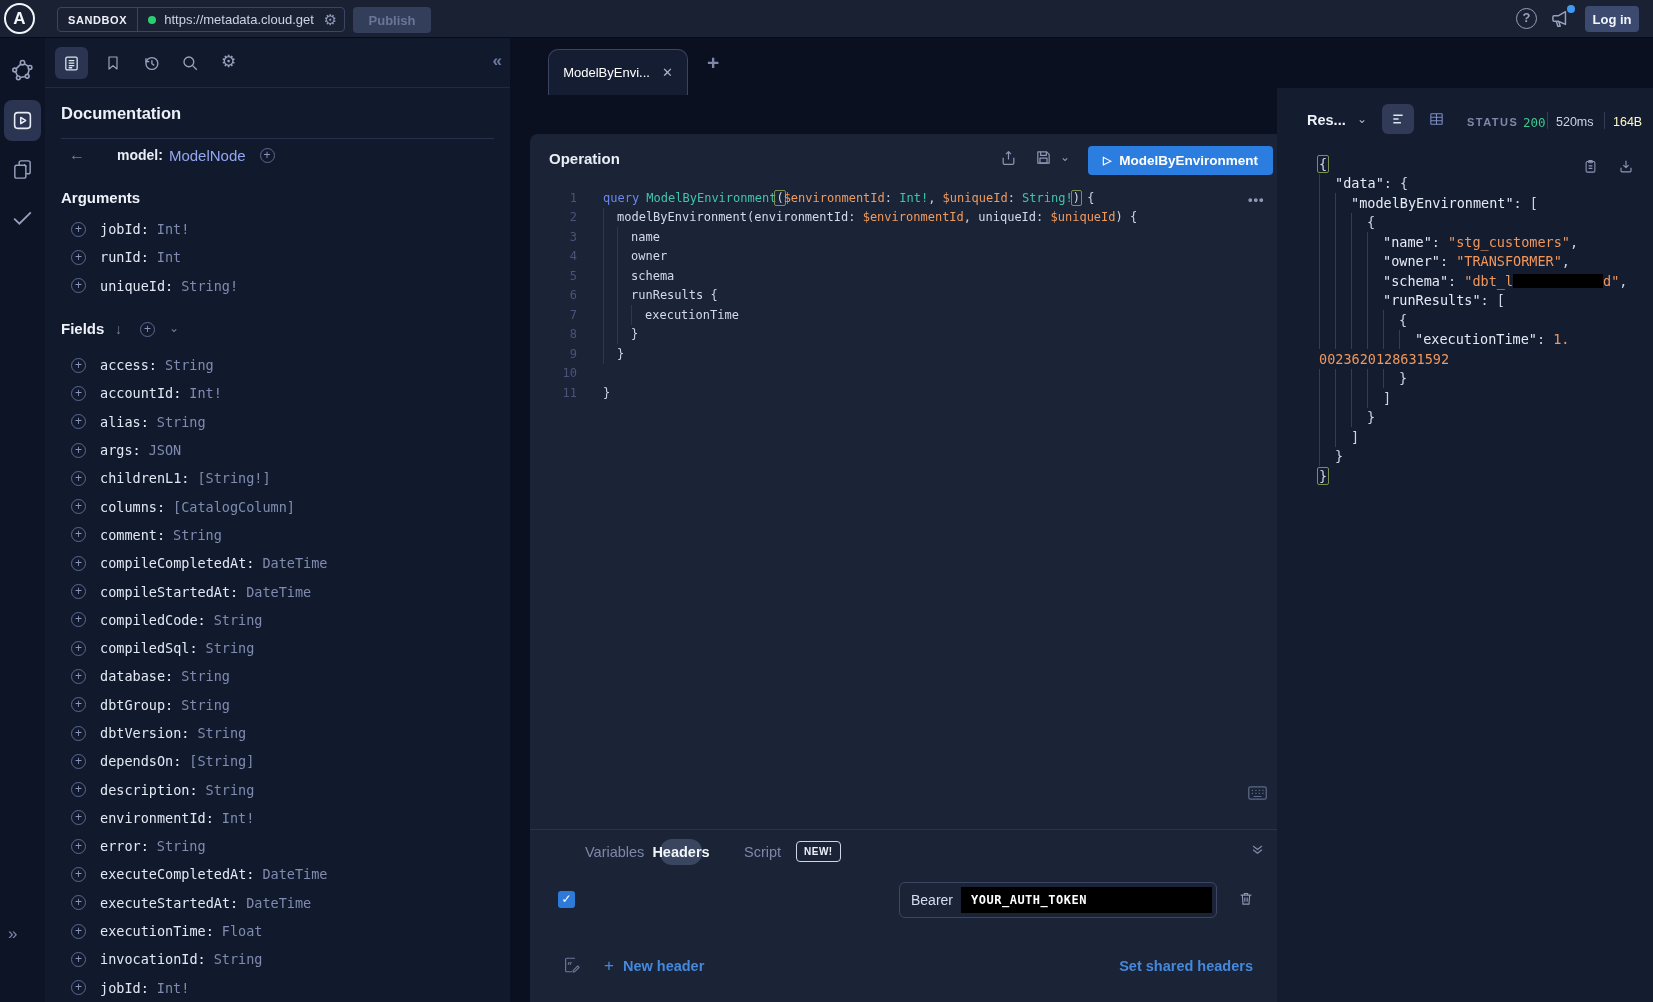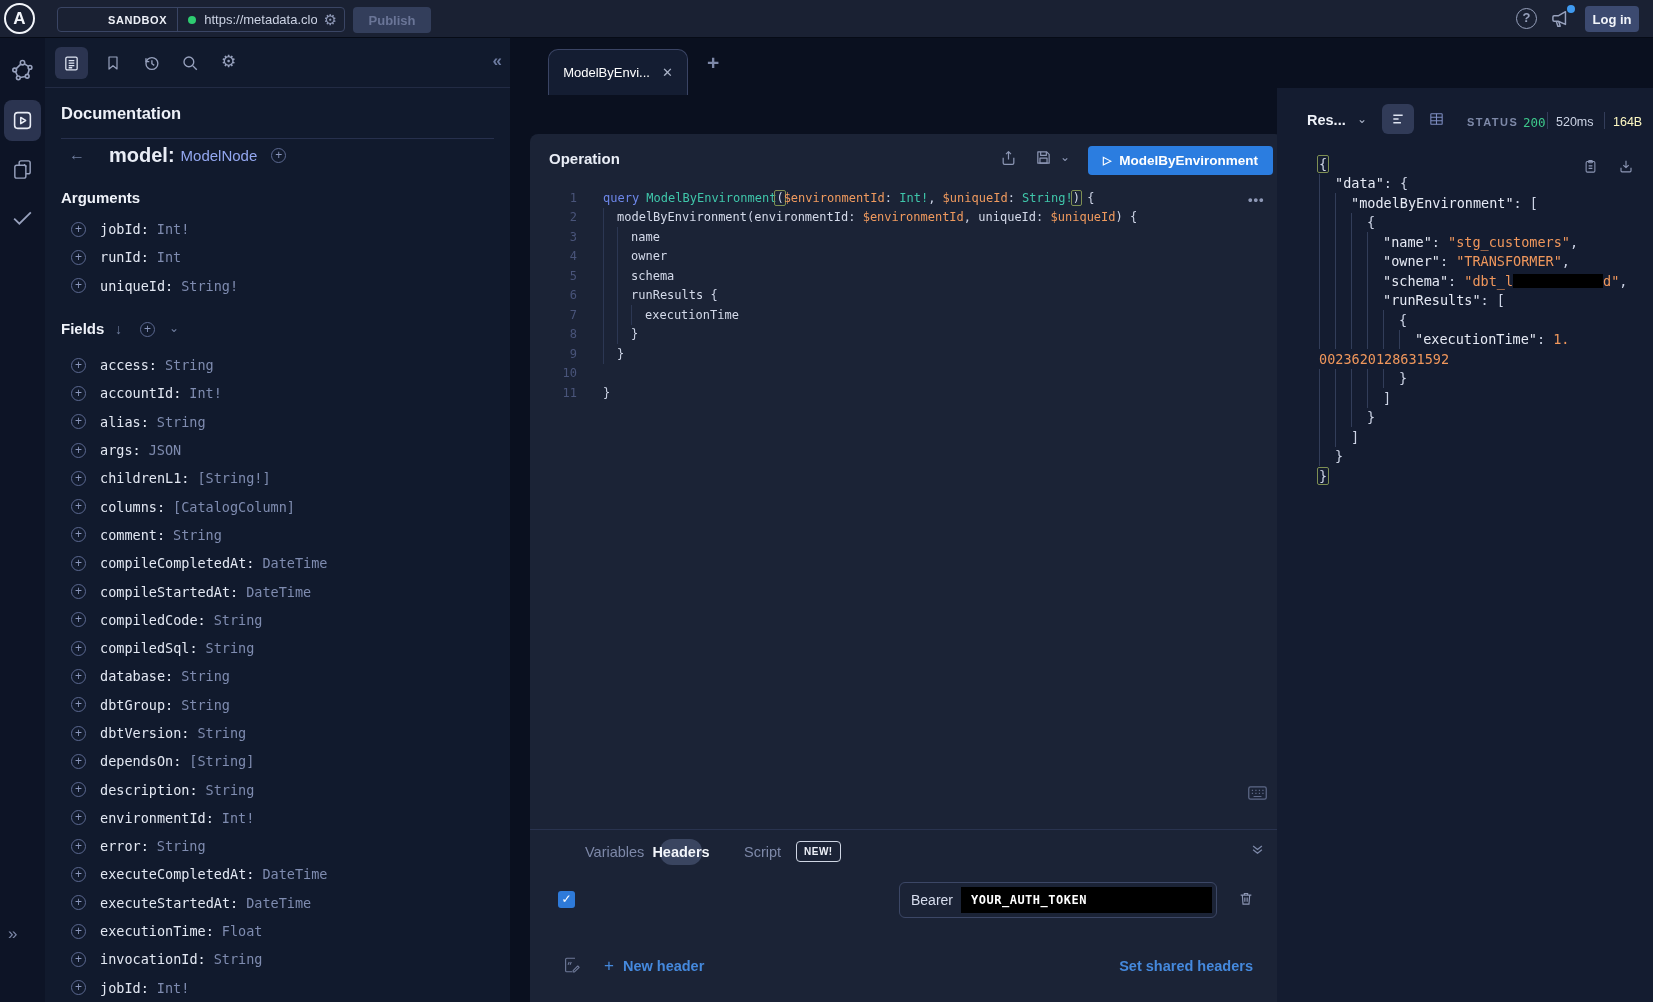--- a/index.html
+++ b/index.html
@@ -3,21 +3,21 @@
 <meta charset="utf-8">
 <style>
   * { margin:0; padding:0; box-sizing:border-box; }
   html,body { width:1653px; height:1002px; background:#0a101f; font-family:"Liberation Sans",sans-serif; overflow:hidden; }
   svg { display:block; }
 
   
   #topbar { position:absolute; left:0; top:0; width:1653px; height:38px; background:#1a2133; border-bottom:1px solid #060b16; }
   #logo { position:absolute; left:4px; top:3px; width:31px; height:31px; border:2px solid #f2f5fa; border-radius:50%;
           color:#f2f5fa; font-weight:bold; font-size:17px; text-align:center; line-height:27px; }
-  #urlgroup { position:absolute; left:57px; top:7px; width:288px; height:25px; border:1px solid #3a4564; border-radius:4px; display:flex; align-items:center;padding-left:40px; }
+  #urlgroup { position:absolute; left:57px; top:7px; width:288px; height:25px; border:1px solid #3a4564; border-radius:4px; display:flex; align-items:center; }
   #sandbox-chip { padding:0 10px; height:100%; display:flex; align-items:center; border-right:1px solid #3a4564;
                   color:#eef1f8; font-size:11px; font-weight:bold; letter-spacing:.6px; }
   .green-dot { width:8px; height:8px; border-radius:50%; background:#2ecc71; margin:0 8px 0 10px; flex:none; }
   #url-text { color:#ccd3e4; font-size:13px; white-space:nowrap; overflow:hidden; flex:1; }
   #url-gear { color:#8d97b5; font-size:15px; padding:0 7px; }
   #publish-btn { position:absolute; left:353px; top:7px; width:78px; height:26px; background:#333e5b; border:none; border-radius:4px;
                  color:#6a7597; font-weight:bold; font-size:13px; }
   #help-icon { position:absolute; left:1516px; top:8px; width:21px; height:21px; border:1.5px solid #97a1bd; border-radius:50%;
                color:#97a1bd; font-size:13px; font-weight:bold; text-align:center; line-height:18px; }
   #megaphone { position:absolute; left:1549px; top:9px; }
@@ -36,21 +36,21 @@
   #docpanel { position:absolute; left:45px; top:38px; width:465px; height:964px; background:#111a2d; }
   #doc-toolbar { position:absolute; left:0; top:0; width:100%; height:50px; border-bottom:1px solid #222b44; }
   .tb-ic { position:absolute; top:16px; }
   #tb-doc-sel { position:absolute; left:10px; top:9px; width:33px; height:32px; background:#2b3450; border-radius:6px;
                 display:flex; align-items:center; justify-content:center; }
   #doc-collapse { position:absolute; right:8px; top:13px; color:#6d7ba0; font-size:17px; font-weight:bold; }
   #doc-title { position:absolute; left:16px; top:66px; color:#eef1f8; font-size:16.5px; font-weight:bold; }
   #doc-divider { position:absolute; left:16px; top:100px; width:433px; height:1px; background:#27304d; }
   #doc-crumb { position:absolute; left:0; top:106px; height:22px; display:flex; align-items:center; }
   #crumb-back { color:#707e9f; font-size:16px; margin-left:24px; }
-  #crumb-field { color:#e9edf6; font-size:20px; font-weight:bold; margin-left:24px; }
+  #crumb-field { color:#e9edf6; font-size:14px; font-weight:bold; margin-left:32px; }
   #crumb-type { color:#93a7f0; font-size:15px; margin-left:6px; }
   #crumb-plus { margin-left:14px; }
   .sec-title { position:absolute; left:16px; color:#eef1f8; font-size:15px; font-weight:bold; }
   .doc-list { position:absolute; left:0; width:100%; }
   .drow { display:flex; align-items:center; height:28.3px; }
   .plus-circle { flex:none; width:15px; height:15px; border:1px solid #5b6890; border-radius:50%; color:#8b97bc;
                  font-size:12px; line-height:12px; text-align:center; margin-left:26px; margin-right:14px; }
   .drow .fname { font-family:"DejaVu Sans Mono",monospace; font-size:13.5px; color:#e3e8f3; white-space:pre; }
   .drow .ftype { font-family:"DejaVu Sans Mono",monospace; font-size:13.5px; color:#7f8cb0; margin-left:8px; white-space:pre; }
   #fields-icons { position:absolute; left:70px; top:283px; display:flex; align-items:center; color:#707e9f; }

